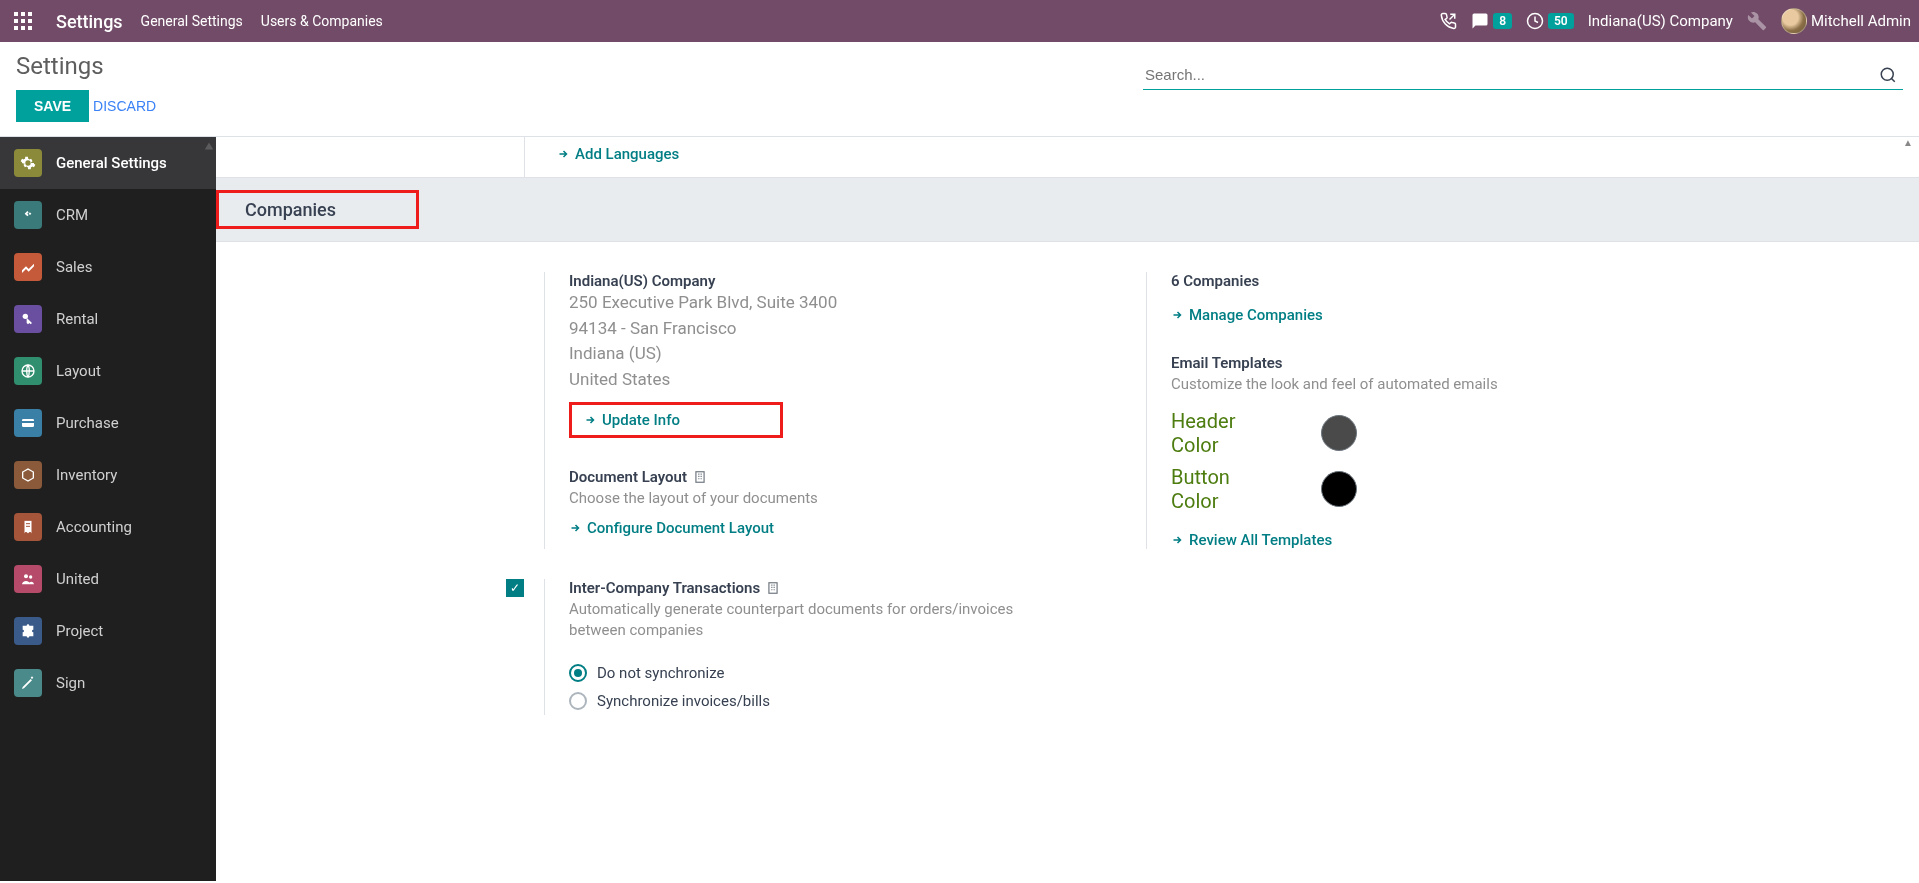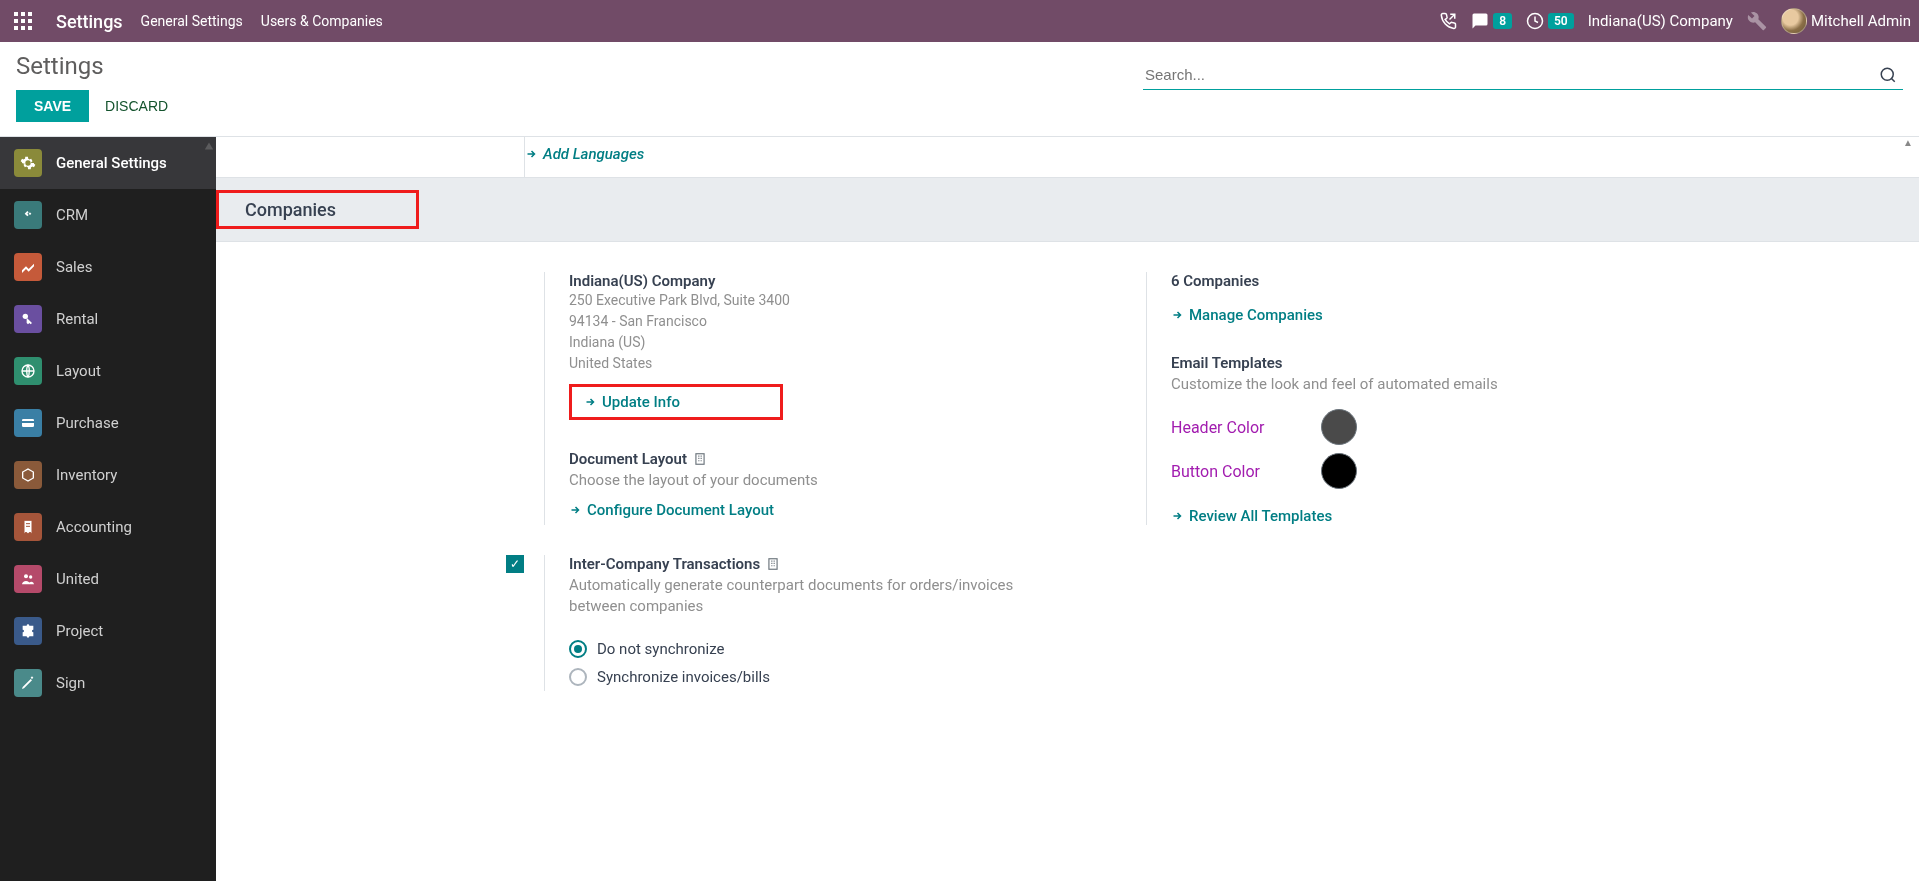--- a/index.html
+++ b/index.html
@@ -15,23 +15,23 @@
 .nav-icon-wrap { display: flex; align-items: center; gap: 4px; cursor: pointer; }
 .badge { background: #00A09D; color: #fff; border-radius: 3px; padding: 1px 6px; font-size: 12px; font-weight: 600; }
 .company-name-nav { font-size: 15px; }
 .avatar { width: 26px; height: 26px; border-radius: 50%; background: radial-gradient(circle at 35% 35%, #e8c9a0 35%, #8b6f47 60%, #6b5537 100%); border: 1px solid rgba(255,255,255,.3); }
 .username-nav { font-size: 15px; }
 
 
 .control-panel { background: #fff; padding: 10px 16px 14px 16px; display: flex; justify-content: space-between; align-items: flex-start; border-bottom: 1px solid #dee2e6; margin-bottom: 0; }
 .cp-left { }
 .breadcrumb-title { font-size: 24px; color: #5f5e5e; margin-bottom: 10px; }
-.cp-buttons { display: flex; align-items: center; gap: 12px; }
+.cp-buttons { display: flex; align-items: center; }
 .btn-save { background: #00A09D; color: #fff; border: none; padding: 8px 18px; font-size: 14px; font-weight: 600; cursor: pointer; }
-.btn-discard { background: transparent; color: #14532d; border: none; padding: 8px 4px; font-size: 14px; font-weight: 500; cursor: pointer; }
+.btn-discard { background: transparent; color: #3b82f6; border: none; padding: 8px 4px; font-size: 14px; font-weight: 500; cursor: pointer; }
 .cp-right { flex: 1; max-width: 760px; display: flex; align-items: center; margin-top: 8px; }
 .search-wrap { position: relative; width: 100%; border-bottom: 1px solid #00A09D; display: flex; align-items: center; }
 .search-input { flex: 1; border: none; outline: none; font-size: 15px; padding: 6px 2px; background: transparent; }
 .search-icon { color: #6c757d; padding: 0 6px; }
 
 
 .body { display: flex; height: calc(100vh - 42px - 97px); }
 .sidebar { width: 216px; background: #1f1f1f; overflow-y: auto; position: relative; flex-shrink: 0; }
 .sidebar-item { display: flex; align-items: center; gap: 14px; padding: 12px 14px; color: #d0d0d0; cursor: pointer; font-size: 15px; }
 .sidebar-item.active { background: #37373a; color: #fff; font-weight: 500; }
@@ -46,33 +46,33 @@
 
 .section-header { background: #e9ecef; border: 1px solid #dee2e6; border-left: none; border-right: none; padding: 12px 0; font-size: 18px; font-weight: 500; color: #374151; }
 
 .settings-row { display: flex; gap: 80px; padding: 30px 40px 10px 60px; border-left: 1px solid #dee2e6; margin-left: 20px; }
 .settings-col { flex: 0 0 540px; display: flex; gap: 16px; }
 .settings-col-right { flex: 0 0 520px; }
 .col-checkbox { width: 22px; flex-shrink: 0; }
 .col-body { flex: 1; border-left: 1px solid #dee2e6; padding-left: 24px; }
 .setting-title { font-size: 15px; font-weight: 600; color: #374151; display: flex; align-items: center; gap: 6px; }
 .setting-desc { font-size: 15px; color: #8f8f8f; margin-top: 2px; line-height: 1.4; }
-.setting-line { font-size: 14px; color: #8f8f8f; line-height: 1.5; }
+.setting-line { font-size: 17px; color: #8f8f8f; line-height: 1.5; }
 .small-building-icon { color: #6c757d; }
 
 .checkbox { width: 18px; height: 18px; border: 1px solid #017e84; background: #017e84; display: flex; align-items: center; justify-content: center; color: #fff; font-size: 12px; cursor: pointer; }
 
 .radio-group { margin-top: 18px; }
 .radio-item { display: flex; align-items: center; gap: 10px; padding: 5px 0; cursor: pointer; font-size: 15px; color: #374151; }
 .radio-dot { width: 18px; height: 18px; border-radius: 50%; border: 2px solid #adb5bd; position: relative; }
 .radio-dot.checked { border-color: #017e84; }
 .radio-dot.checked::after { content: ''; position: absolute; inset: 3px; border-radius: 50%; background: #017e84; }
 
 .color-row { display: flex; align-items: center; gap: 40px; margin-top: 14px; }
-.color-label { font-size: 16px; color: #a21caf; width: 110px; }
+.color-label { font-size: 20px; color: #4d7c0f; width: 110px; }
 .color-swatch { width: 36px; height: 36px; border-radius: 50%; border: 1px solid #6c757d; cursor: pointer; }
 .highlight-box { border: 3px solid #ef1c1c; display: inline-block; }
 
 .content-scroll-hint { position: absolute; top: 0; right: 2px; width: 14px; height: 14px; color: #888; font-size: 10px; }
 
 
 svg { display: block; }
 </style>
 </head>
 <body>
@@ -249,21 +249,21 @@
           </svg>
         </div>
       <span>Sign</span>
     </div>
   </div>
 
   <div class="content">
     <div class="content-scroll-hint">▲</div>
     <div class="content-inner">
 
-      <div class="link-row" style="border-left:1px solid #dee2e6; margin-left:308px; font-style:italic;">
+      <div class="link-row" style="border-left:1px solid #dee2e6; margin-left:308px; padding-left:32px;">
         <span class="action-link">
           <svg width="12" height="12" viewBox="0 0 24 24" fill="#017e84">
               <path d="M5 12h12M13 6l6 6-6 6" stroke="#017e84" stroke-width="3" fill="none"></path>
             </svg>
           <span>Add Languages</span>
         </span>
       </div>
 
       <div class="section-header">
         <span class="highlight-box" style="padding:6px 80px 6px 26px; margin-left:0;">

